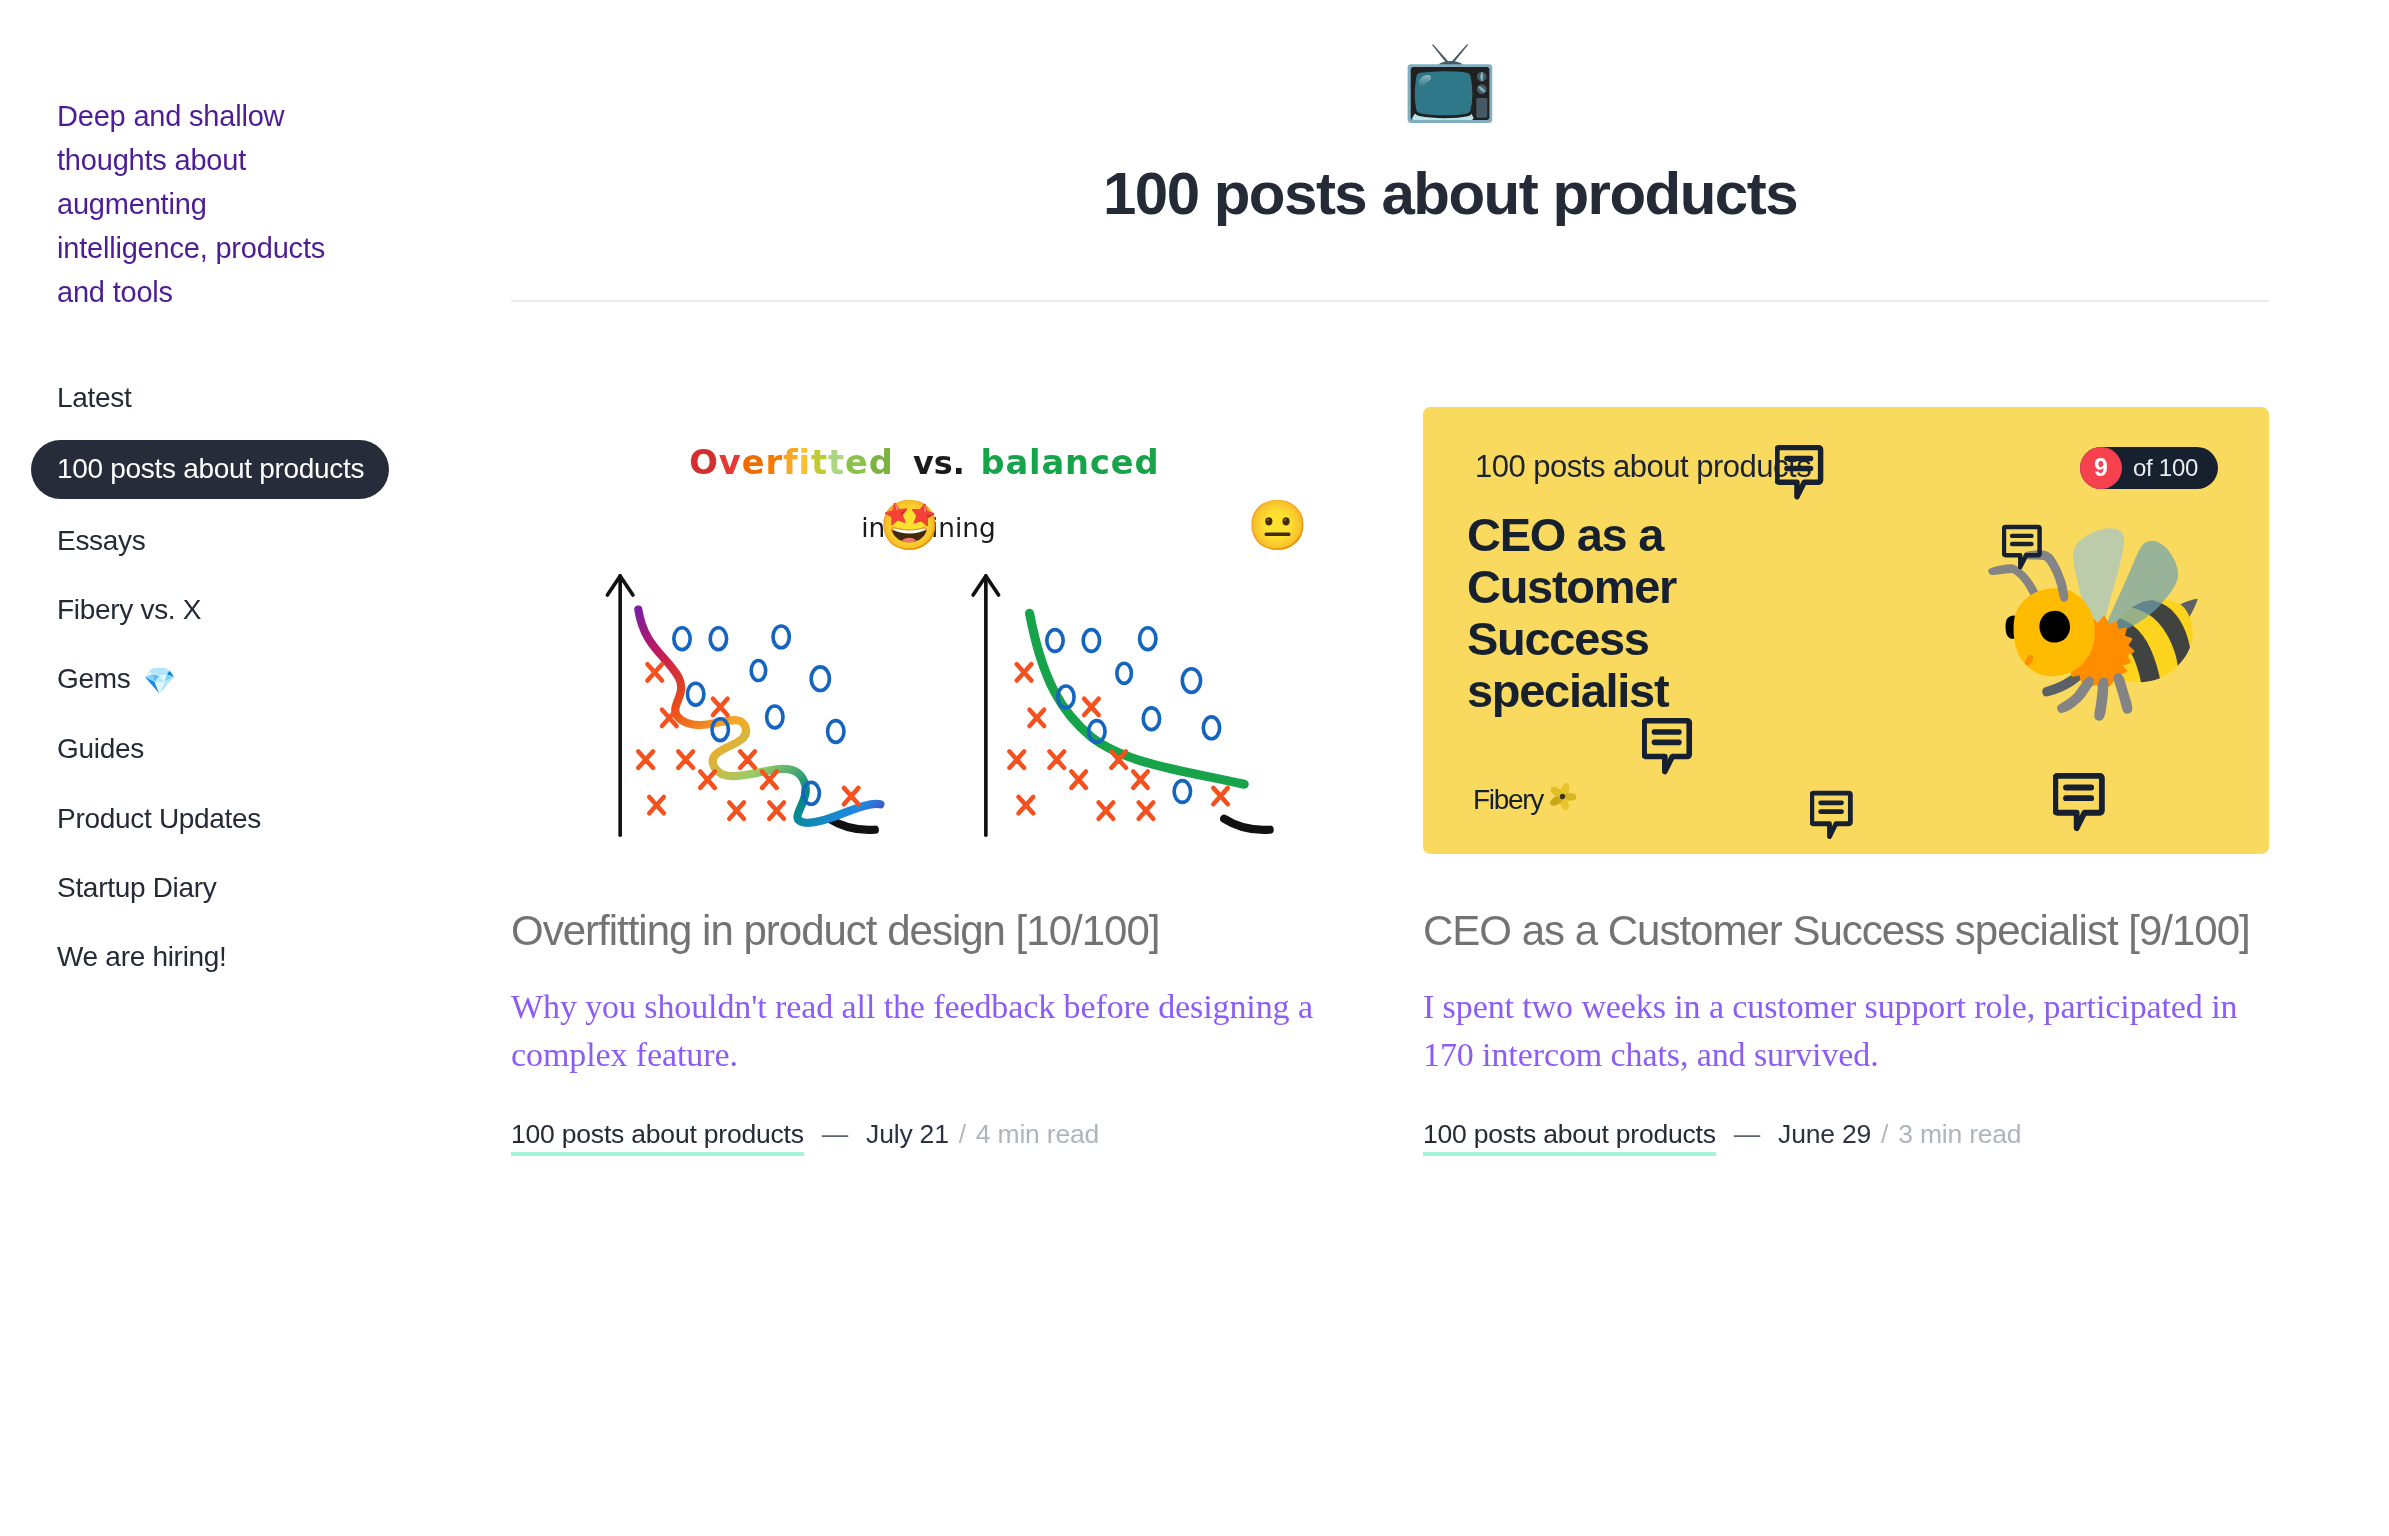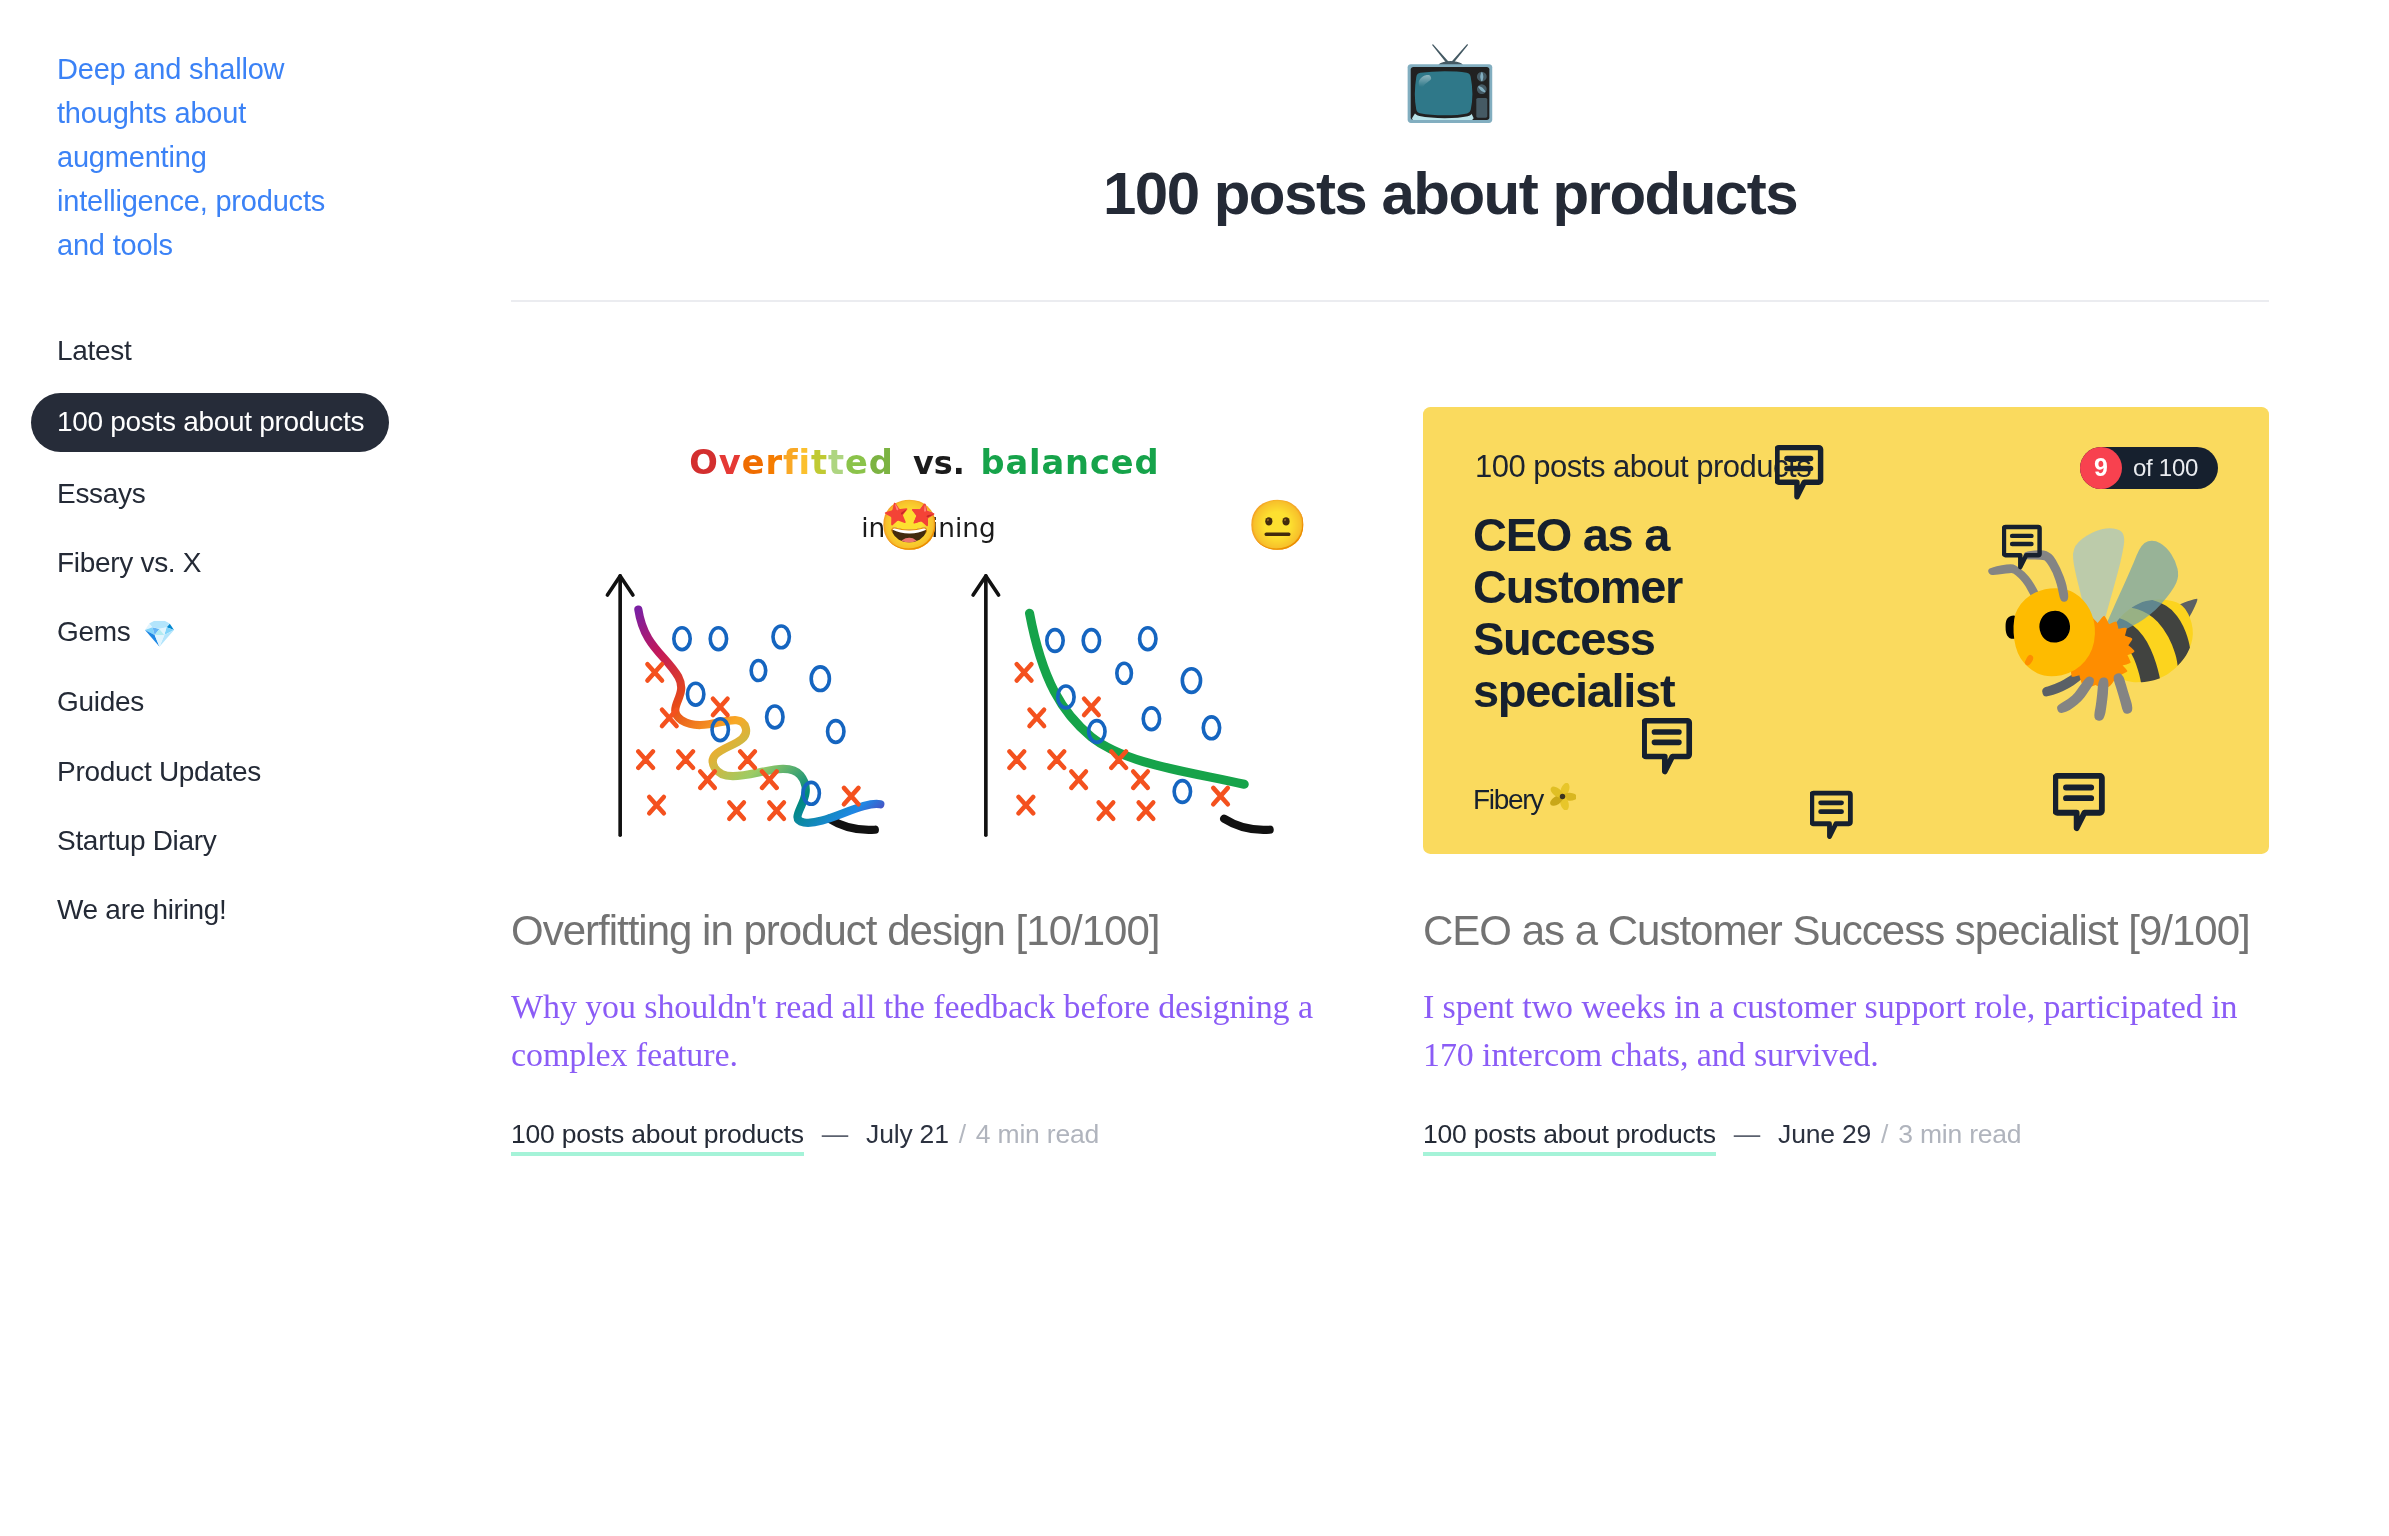--- a/index.html
+++ b/index.html
@@ -29,23 +29,24 @@
   .blog-title {
     font-size: 42px;
     font-weight: 700;
     line-height: 1.18;
     letter-spacing: -1px;
     color: #242a36;
     white-space: pre-line;
   }
 
   .blog-desc {
+    margin-top: 47px;
     font-size: 29px;
     line-height: 1.52;
-    color: #3b82f6;
+    color: #4c1d95;
     letter-spacing: -0.2px;
     max-width: 283px;
   }
 
   .nav {
     margin-top: 57px;
   }
 
   .nav-item {
     display: block;
@@ -218,21 +219,21 @@
     position: absolute;
     left: 52px; top: 42px;
     font-size: 31px;
     color: #1c2330;
     letter-spacing: -0.5px;
     font-weight: 400;
   }
 
   .y-headline {
     position: absolute;
-    left: 50px; top: 102px;
+    left: 44px; top: 102px;
     font-size: 47px;
     font-weight: 700;
     line-height: 1.11;
     letter-spacing: -1.3px;
     color: #16202e;
     white-space: pre-line;
   }
 
   .y-brand {
     position: absolute;

